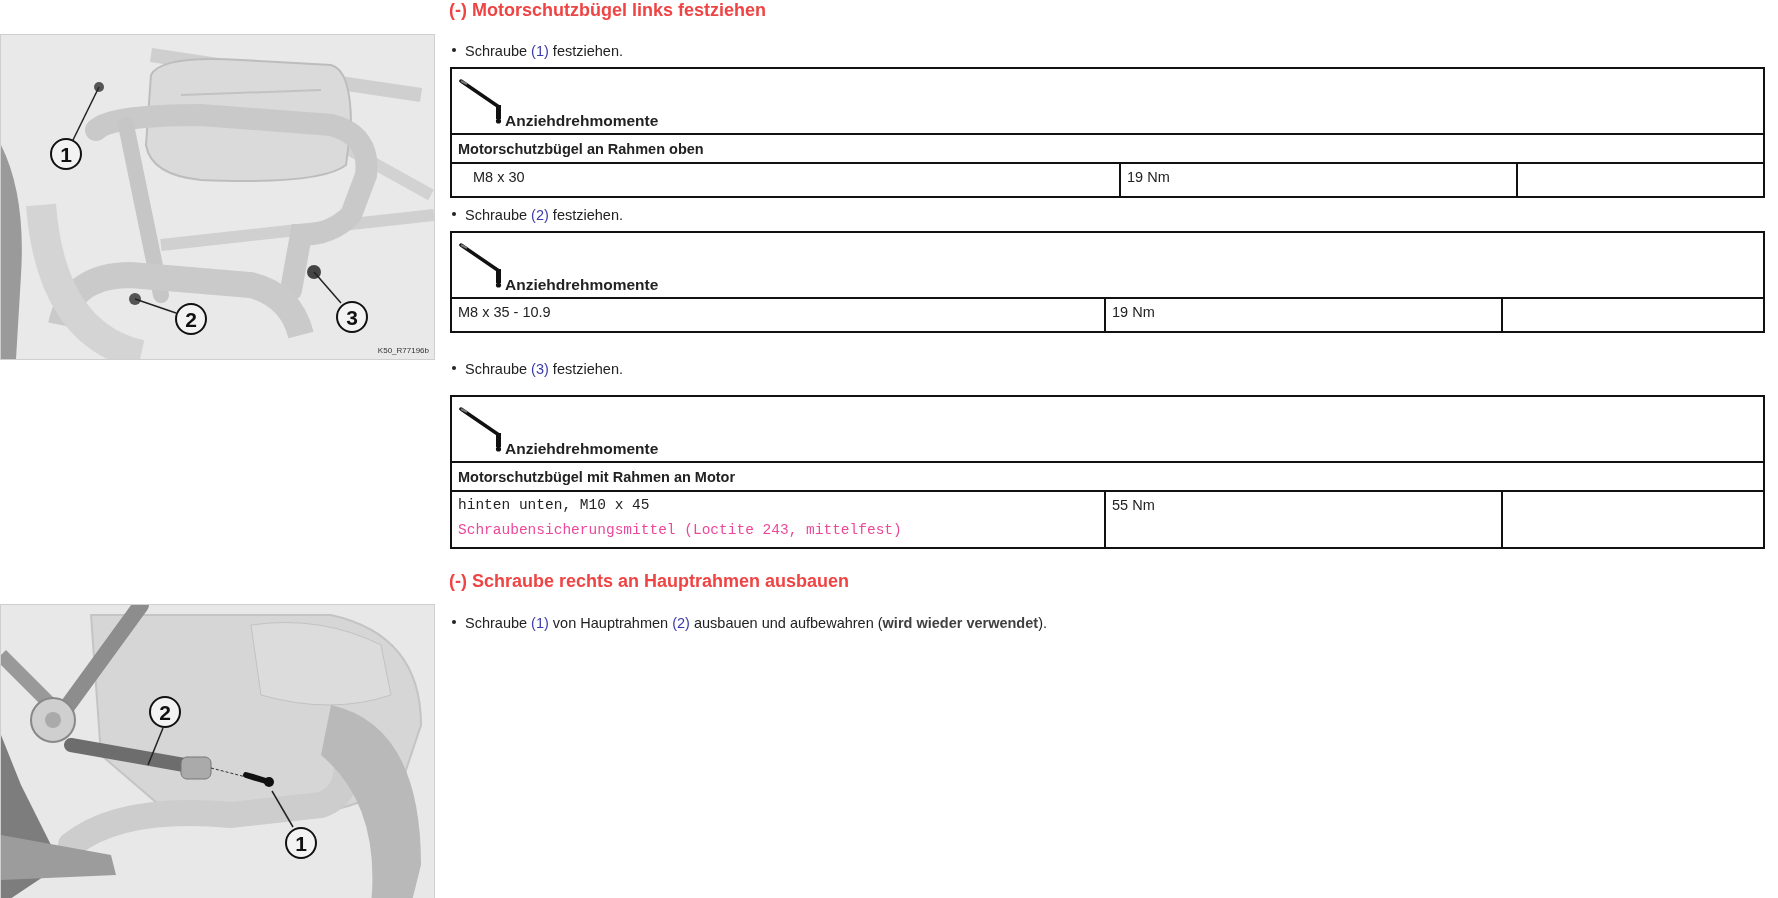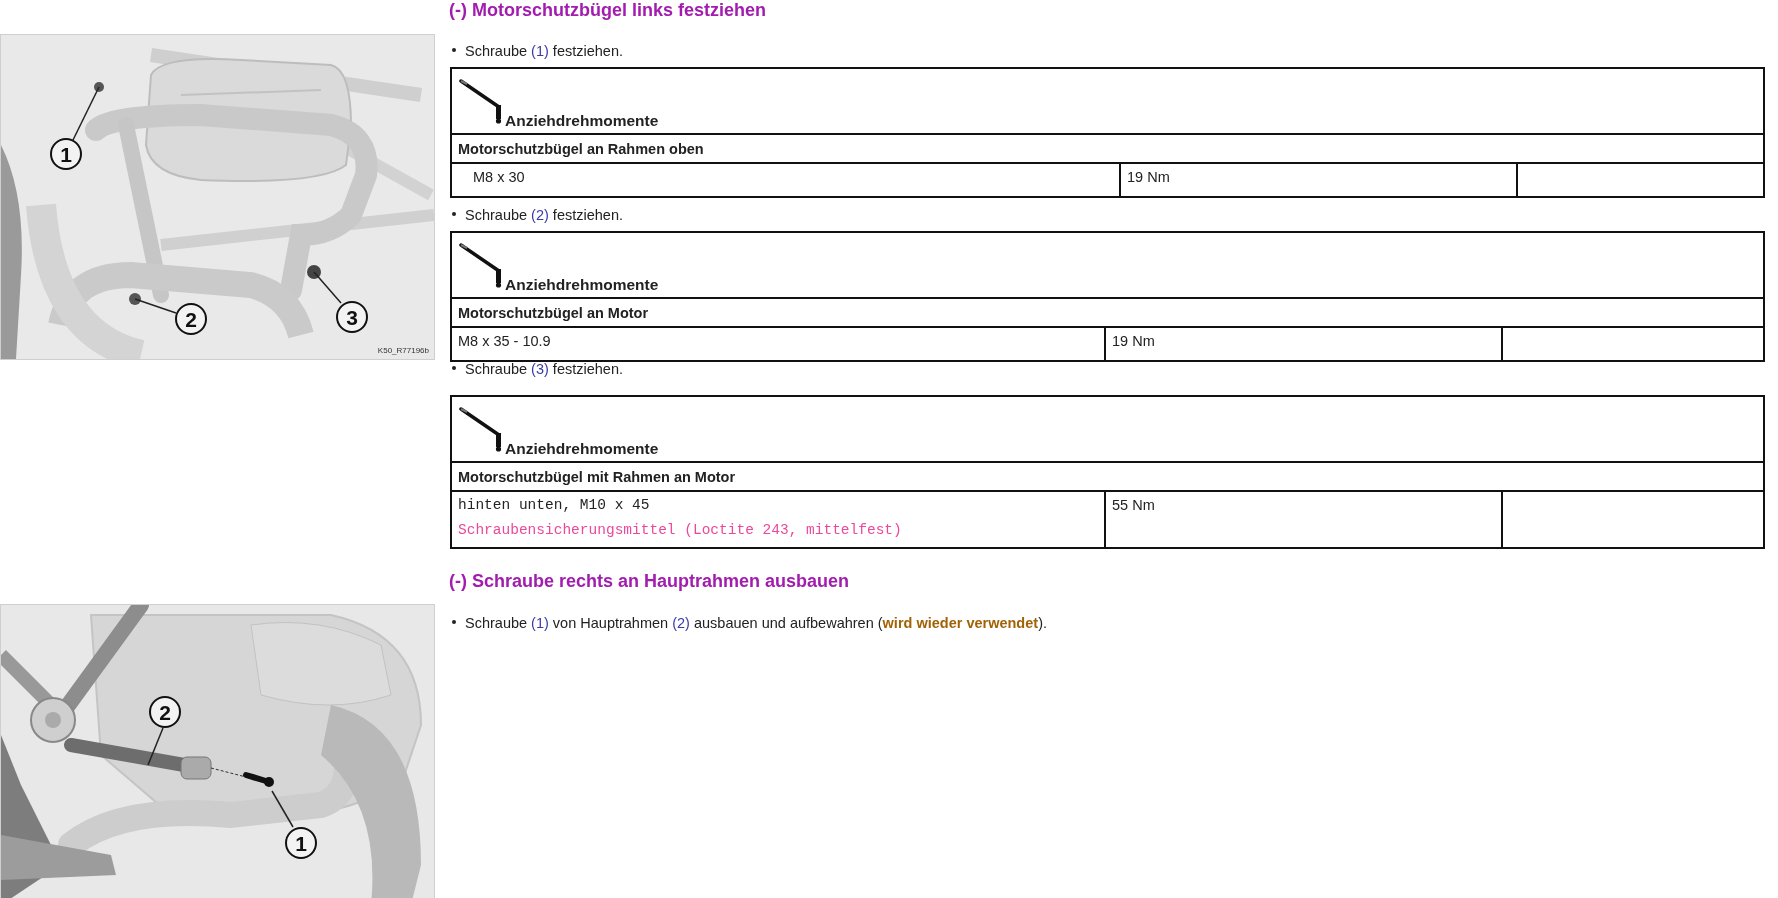--- a/index.html
+++ b/index.html
@@ -1,22 +1,22 @@
 <!DOCTYPE html>
 <html><head>
 <meta charset="utf-8">
 <style>
   html, body { margin:0; padding:0; background:#ffffff; }
   body { width:1778px; height:898px; position:relative; overflow:hidden;
          font-family:"Liberation Sans", sans-serif; color:#222; }
-  .heading { position:absolute; left:449px; font-size:18px; font-weight:bold; color:#a21caf; white-space:nowrap; }
+  .heading { position:absolute; left:449px; font-size:18px; font-weight:bold; color:#ef4444; white-space:nowrap; }
   .bullet { position:absolute; left:452px; font-size:14.5px; color:#222; white-space:nowrap; }
   .bullet .dot { display:inline-block; width:4px; height:4px; background:#222; border-radius:50%; margin-right:9px; vertical-align:4px; }
   .ref { color:#3a3aa8; }
-  .bold { font-weight:bold; color:#a16207; }
+  .bold { font-weight:bold; color:#404040; }
   table.torque { position:absolute; left:450px; width:1315px; border-collapse:collapse; font-size:14.5px; }
   table.torque td { border:2.5px solid #111; padding:0 6px; vertical-align:middle; }
   table.torque tr.hdr td { height:61px; vertical-align:bottom; padding-bottom:3px; position:relative;border-radius:27px; }
   table.torque tr.title td { height:27px; font-weight:bold; }
   table.torque tr.data td { height:27px; vertical-align:top; padding-top:5px; }
   .hdr-label { font-weight:bold; font-size:15.5px; padding-left:47px; display:inline-block; }
   .wrench { position:absolute; left:7px; top:8px; width:48px; height:48px; }
   .link { color:#ec4899; display:block; margin-top:9px; }
   .illus { position:absolute; left:0; width:433px; background:#e6e6e6; overflow:hidden; border:1px solid #cfcfcf; }
   .illus svg { display:block; }
@@ -106,23 +106,20 @@
         <td colspan="3">
     <svg class="wrench" viewBox="0 0 48 48">
       <path d="M2 4 L40 30" stroke="#111" stroke-width="3.5" stroke-linecap="round"></path>
       <path d="M2 4 L8 7" stroke="#777" stroke-width="2"></path>
       <rect x="37" y="28" width="5" height="14" fill="#111"></rect>
       <circle cx="39.5" cy="44" r="2.6" fill="#111"></circle>
     </svg>
     <span class="hdr-label">Anziehdrehmomente</span>
   </td>
       </tr>
-  <tr class="title">
-        <td colspan="3">Motorschutzbügel an Motor</td>
-      </tr>
   <tr class="data">
     <td style="width:640px;">M8 x 35 - 10.9</td>
     <td style="width:383px;">19 Nm</td>
     <td></td>
   </tr>
 </tbody>
   </table>
 
 <div class="bullet" style="top:361px;">
   <span class="dot"></span><span>Schraube </span><span class="ref">(3)</span><span> festziehen.</span>

